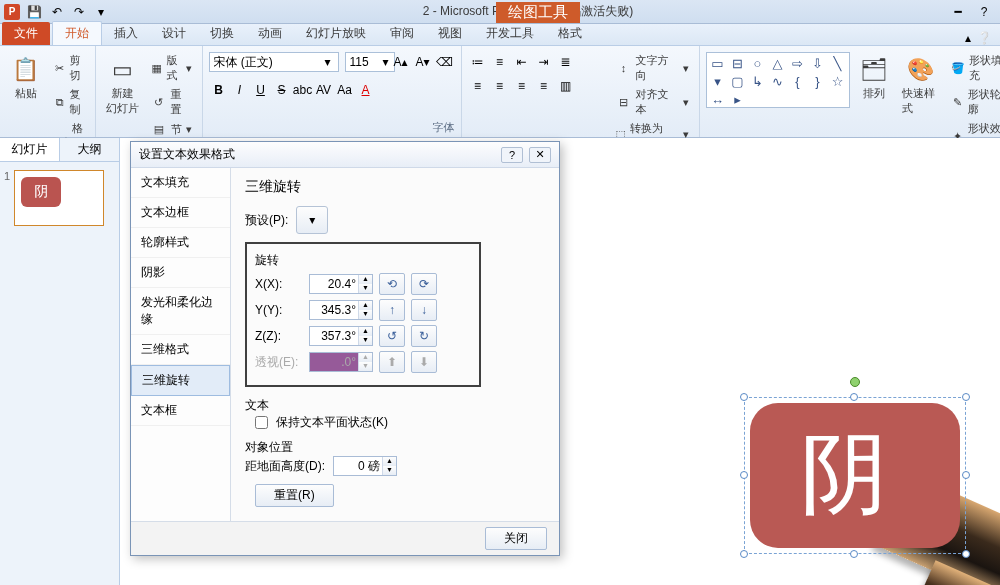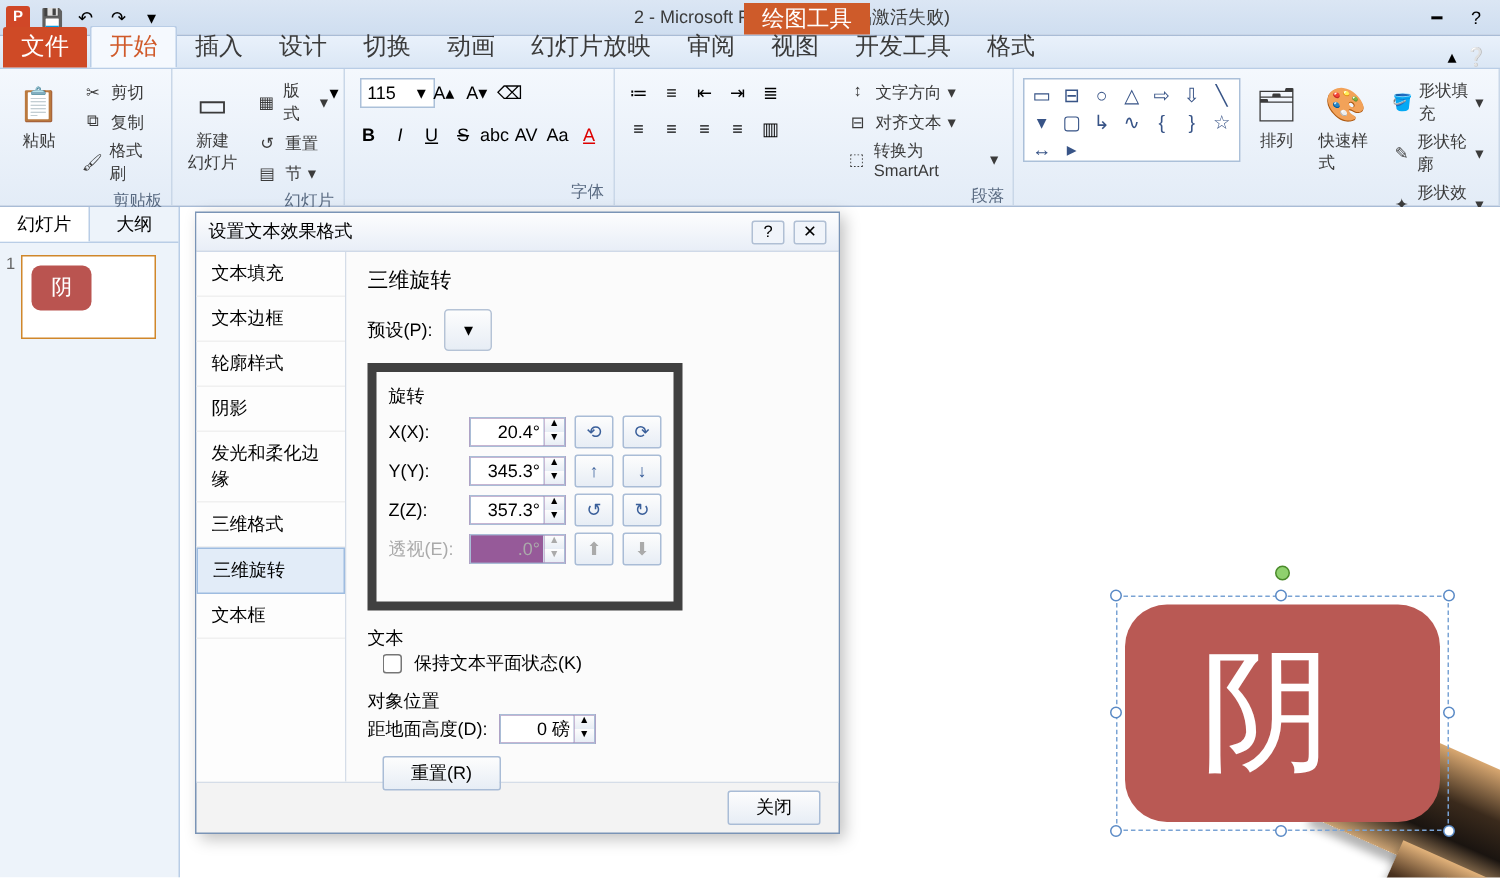--- a/index.html
+++ b/index.html
@@ -10,21 +10,21 @@
 .titlebar .pp-icon { width: 16px; height: 16px; background: #d04727; border-radius: 2px; display: inline-flex; align-items: center; justify-content: center; color: #fff; font-size: 10px; font-weight: bold; }
 .titlebar .qat { display: flex; gap: 4px; margin-left: 6px; }
 .titlebar .qat span { width: 18px; height: 18px; display: flex; align-items: center; justify-content: center; cursor: pointer; }
 .titlebar .title { flex: 1; text-align: center; color: #3b3b3b; font-size: 12px; }
 .titlebar .context-tab-label { position: absolute; right: 420px; top: 2px; background: #ce5b2a; color: #fff; font-size: 15px; padding: 1px 12px; }
 .titlebar .win-controls { display: flex; gap: 2px; }
 .titlebar .win-controls span { width: 24px; height: 16px; display: flex; align-items: center; justify-content: center; cursor: pointer; }
 
 
 .ribbon-tabs { height: 22px; background: linear-gradient(#e9f1fb, #dbe7f5); display: flex; align-items: flex-end; padding-left: 2px; border-bottom: 1px solid #b9cde6; }
-.ribbon-tabs .tab { padding: 3px 12px; font-size: 16px; color: #3b3b3b; cursor: pointer; }
+.ribbon-tabs .tab { padding: 3px 12px; font-size: 12px; color: #3b3b3b; cursor: pointer; }
 .ribbon-tabs .tab.file { background: #cf4a26; color: #fff; border-radius: 2px 2px 0 0; margin-right: 2px; }
 .ribbon-tabs .tab.active { background: #f5f9fe; border: 1px solid #b9cde6; border-bottom: none; border-radius: 2px 2px 0 0; color: #d05a2a; }
 .ribbon-tabs .tab.context { color: #3b3b3b; }
 .ribbon-tabs .help { margin-left: auto; margin-right: 8px; display: flex; gap: 6px; }
 
 
 .ribbon { height: 92px; background: linear-gradient(#f4f8fd, #e3ecf7); border-bottom: 1px solid #a9bcd6; display: flex; }
 .group { border-right: 1px solid #c9d7e8; padding: 2px 6px 0 6px; display: flex; flex-direction: column; height: 100%; }
 .group-title { text-align: right; font-size: 11px; color: #5a6b82; padding: 2px 0; margin-top: auto; }
 .group-body { display: flex; gap: 4px; flex: 1; align-items: flex-start; padding-top: 4px; }
@@ -76,21 +76,21 @@
 .dialog-title .dt-controls { margin-left: auto; display: flex; gap: 6px; }
 .dialog-title .dt-controls span { width: 22px; height: 16px; border: 1px solid #b0bfd4; border-radius: 2px; display: flex; align-items: center; justify-content: center; cursor: pointer; font-size: 11px; background: #f0f4fa; }
 .dialog-body { display: flex; height: calc(100% - 26px - 34px); }
 .dialog-nav { width: 100px; border-right: 1px solid #d5dde8; background: #fdfdfd; }
 .dialog-nav div { padding: 6px 10px; font-size: 12px; cursor: pointer; border-bottom: 1px solid #f0f0f0; }
 .dialog-nav div.sel { background: #e2ecf8; border: 1px solid #9ebce0; }
 .dialog-content { flex: 1; padding: 10px 14px; font-size: 12px; background: #fbfbfb; }
 .dc-heading { font-size: 14px; margin-bottom: 10px; }
 .dc-row { display: flex; align-items: center; gap: 8px; margin-bottom: 8px; }
 .preset-btn { width: 32px; height: 28px; border: 1px solid #b5c3d6; background: linear-gradient(#fdfdfd,#e7edf5); border-radius: 3px; display: flex; align-items: center; justify-content: center; }
-.rot-section { border: 6px solid #404040; padding: 8px 8px 20px 8px; margin: 4px 0 10px 0; width: 210px; }
+.rot-section { border: 2px solid #404040; padding: 8px 8px 8px 8px; margin: 4px 0 10px 0; width: 236px; }
 .rot-row { display: flex; align-items: center; gap: 6px; margin: 4px 0; }
 .rot-row label { width: 48px; }
 .spin { display: flex; border: 1px solid #a9bcd6; background: #701a75; height: 20px; }
 .spin input { border: none; width: 48px; font-size: 12px; text-align: right; padding-right: 2px; outline: none; }
 .spin .spinbtns { width: 14px; display: flex; flex-direction: column; border-left: 1px solid #cfd9e8; }
 .spin .spinbtns span { flex: 1; font-size: 7px; text-align: center; cursor: pointer; background: linear-gradient(#fdfdfd,#e7edf5); }
 .rot-icon-btn { width: 26px; height: 22px; border: 1px solid #a9bcd6; background: linear-gradient(#fdfdfd,#e7edf5); border-radius: 2px; display: flex; align-items: center; justify-content: center; color: #3a5f9a; cursor: pointer; }
 .chk { width: 13px; height: 13px; }
 .dialog-footer { height: 34px; border-top: 1px solid #d5dde8; display: flex; align-items: center; justify-content: flex-end; padding: 0 12px; }
 .dlg-btn { padding: 2px 18px; border: 1px solid #a9bcd6; background: linear-gradient(#fdfdfd,#e7edf5); border-radius: 2px; font-size: 12px; cursor: pointer; }
@@ -174,20 +174,21 @@
           </div>
         <div class="small-btn"><span class="ic">▤</span><span>节</span> ▾</div>
       </div>
     </div>
     <div class="group-title">幻灯片</div>
   </div>
 
   <div class="group">
     <div class="group-body" style="flex-direction:column;gap:4px">
       <div class="font-row">
+        <input class="font-select" value="宋体 (正文)" style="">
         <span style="margin-left:-16px">▾</span>
         <input class="size-select" style="margin-left: 12px;" value="115">
         <span style="margin-left:-14px">▾</span>
         <span class="fbtn">A▴</span>
         <span class="fbtn">A▾</span>
         <span class="fbtn">⌫</span>
       </div>
       <div class="font-btns">
         <span class="fbtn">
             <b>B</b>

